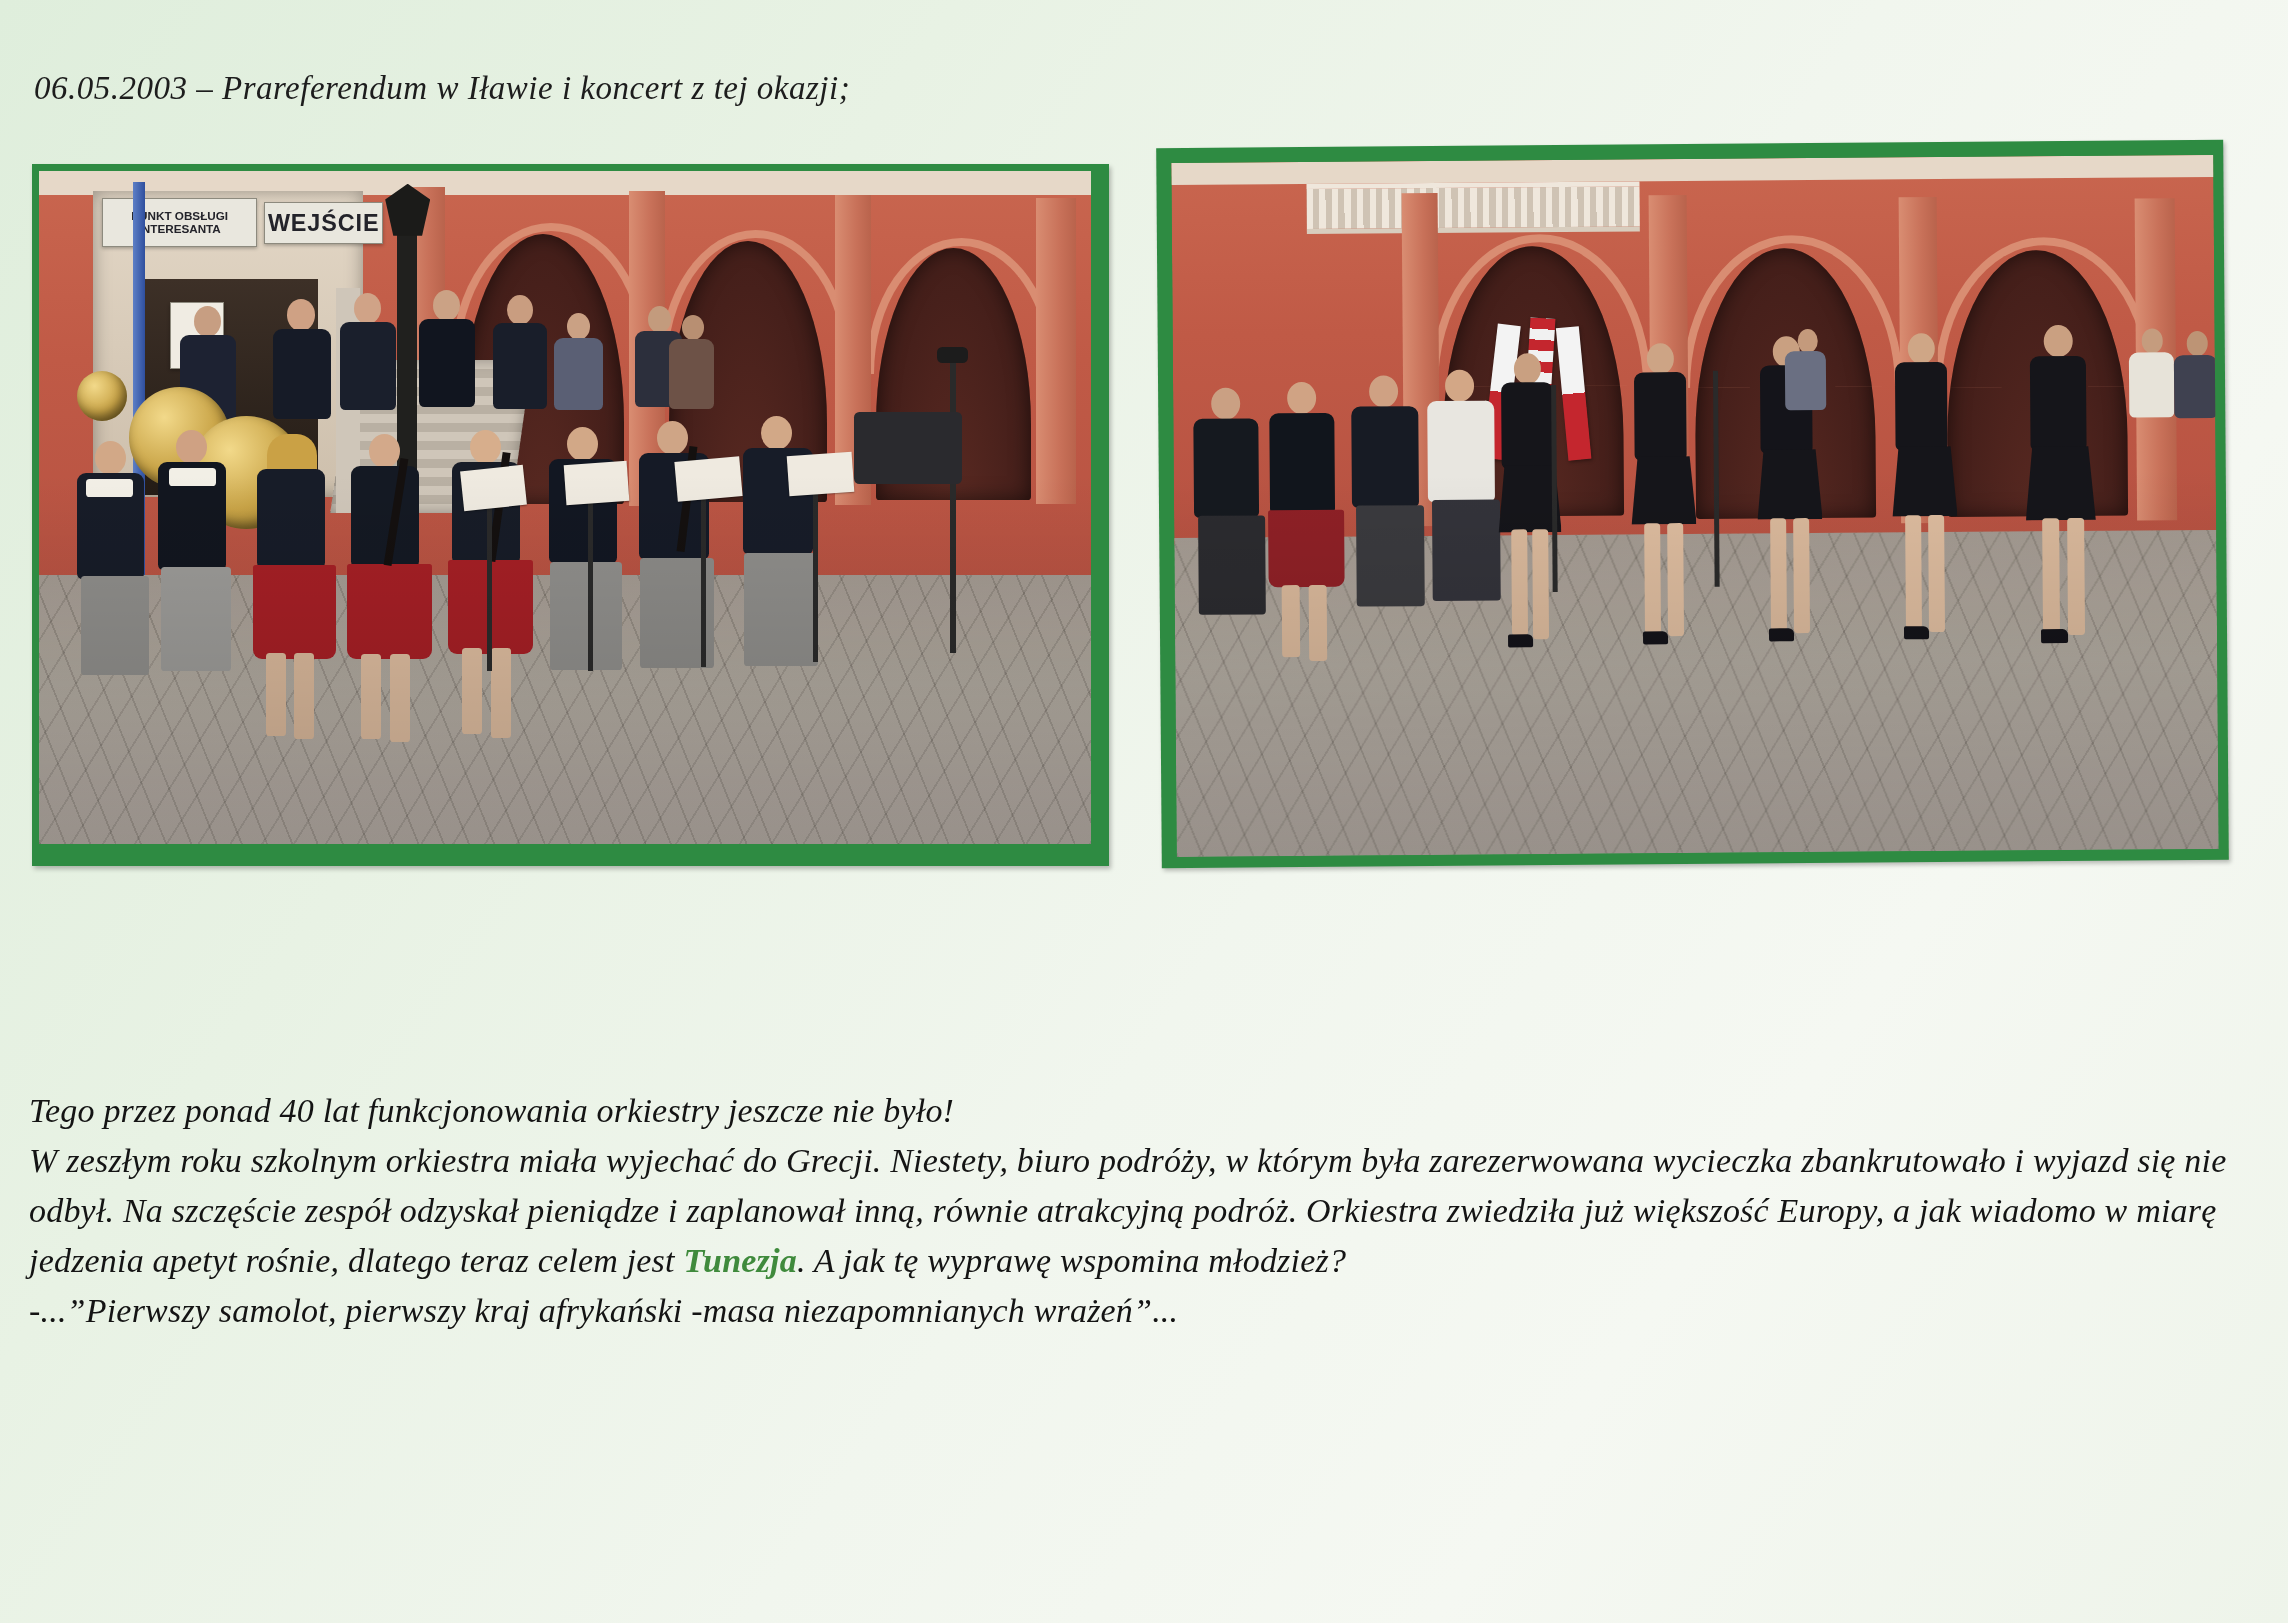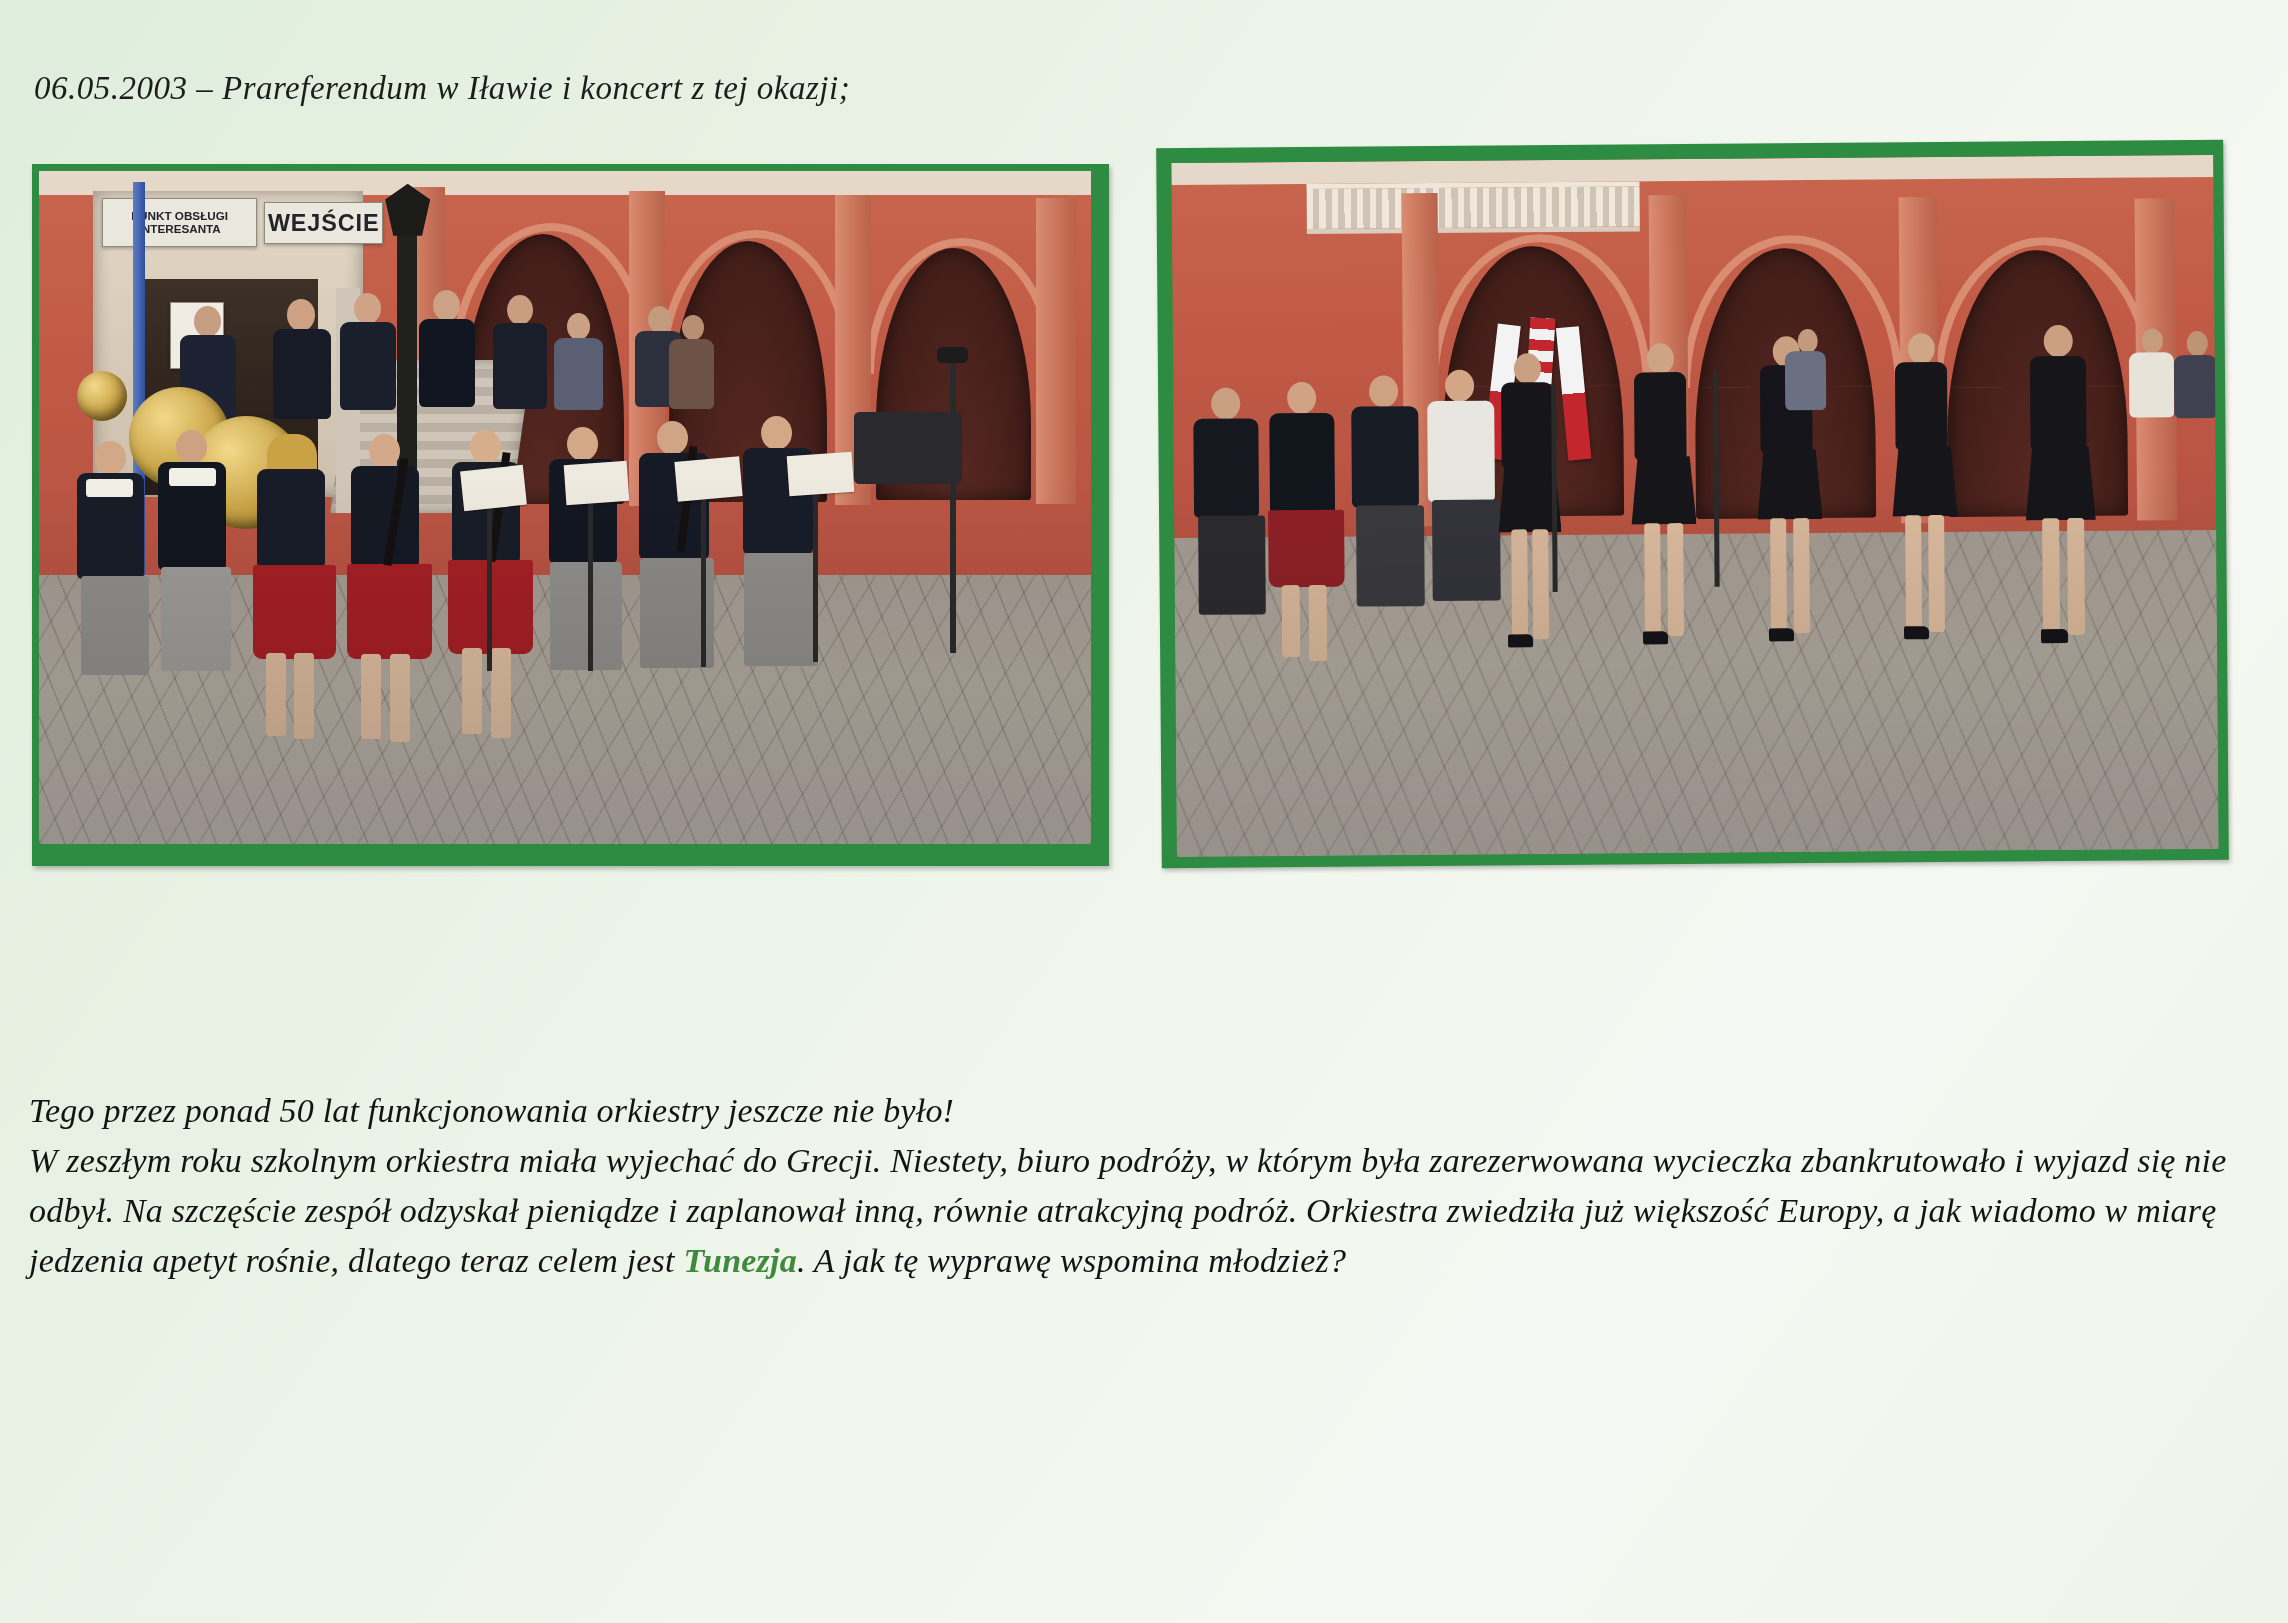--- a/index.html
+++ b/index.html
@@ -464,18 +464,19 @@
         <div class="stand" style="left:540px;top:212px;width:4.5px;height:216px;"></div>
         <div class="stand" style="left:378px;top:225px;width:4.5px;height:207px;"></div>
 
         <div class="shadowwash"></div>
       </div>
     </div>
   </div>
 
 
   <div class="body-text">
-    <p>Tego przez ponad 50 lat funkcjonowania orkiestry jeszcze nie było!</p>
+    <p>Tego przez ponad 40 lat funkcjonowania orkiestry jeszcze nie było!</p>
     <p><span>W zeszłym roku szkolnym orkiestra miała wyjechać do Grecji. Niestety, biuro podróży, w którym była zarezerwowana wycieczka zbankrutowało i wyjazd się nie odbył. Na szczęście zespół odzyskał pieniądze i zaplanował inną, równie atrakcyjną podróż. Orkiestra zwiedziła już większość Europy, a jak wiadomo w miarę jedzenia apetyt rośnie, dlatego teraz celem jest </span><span class="hl">Tunezja</span><span>. A jak tę wyprawę wspomina młodzież?</span></p>
+    <p> -...”Pierwszy samolot, pierwszy kraj afrykański -masa niezapomnianych wrażeń”...</p>
   </div>
 
 </div>
 
 
 </body></html>

